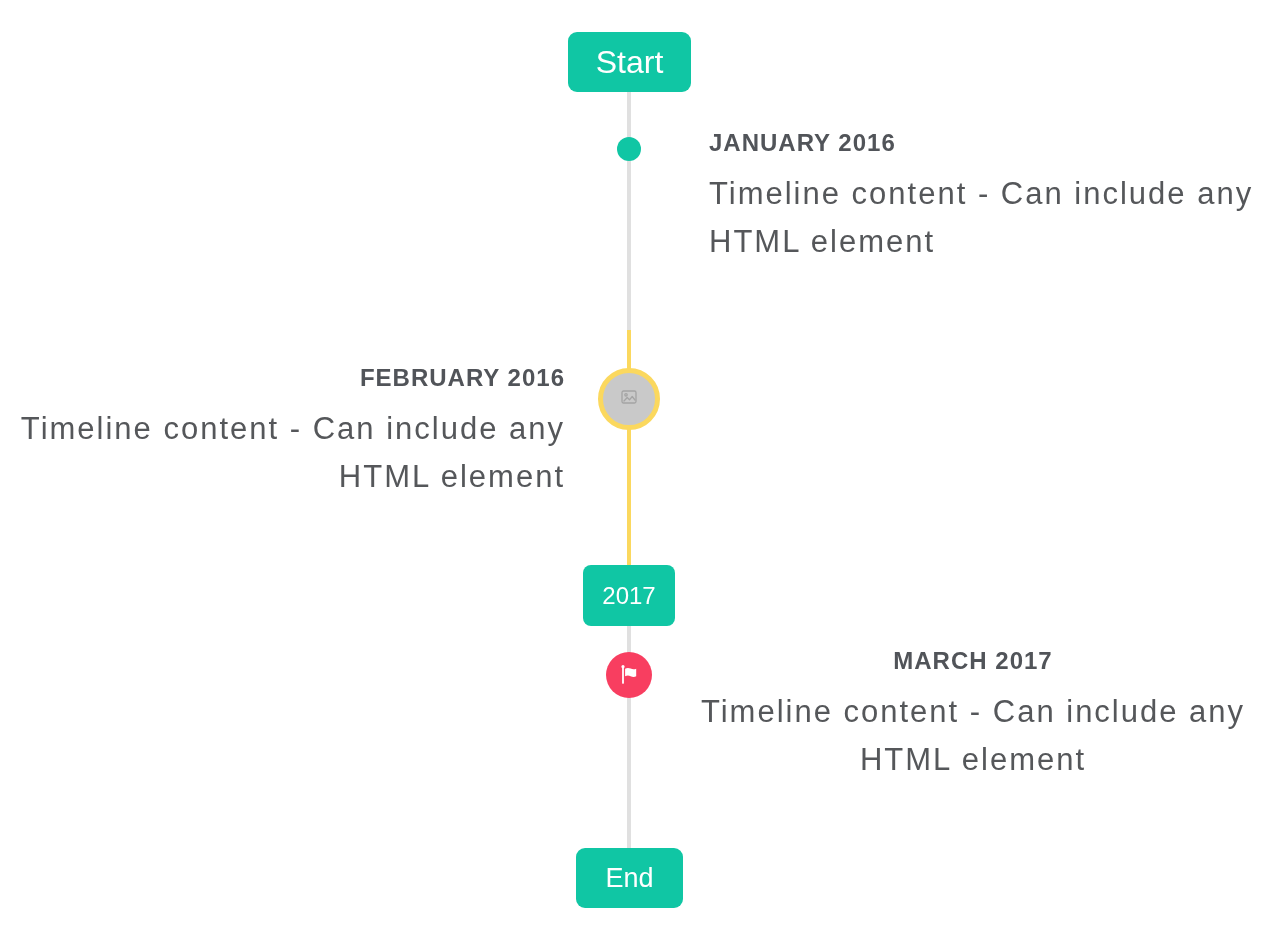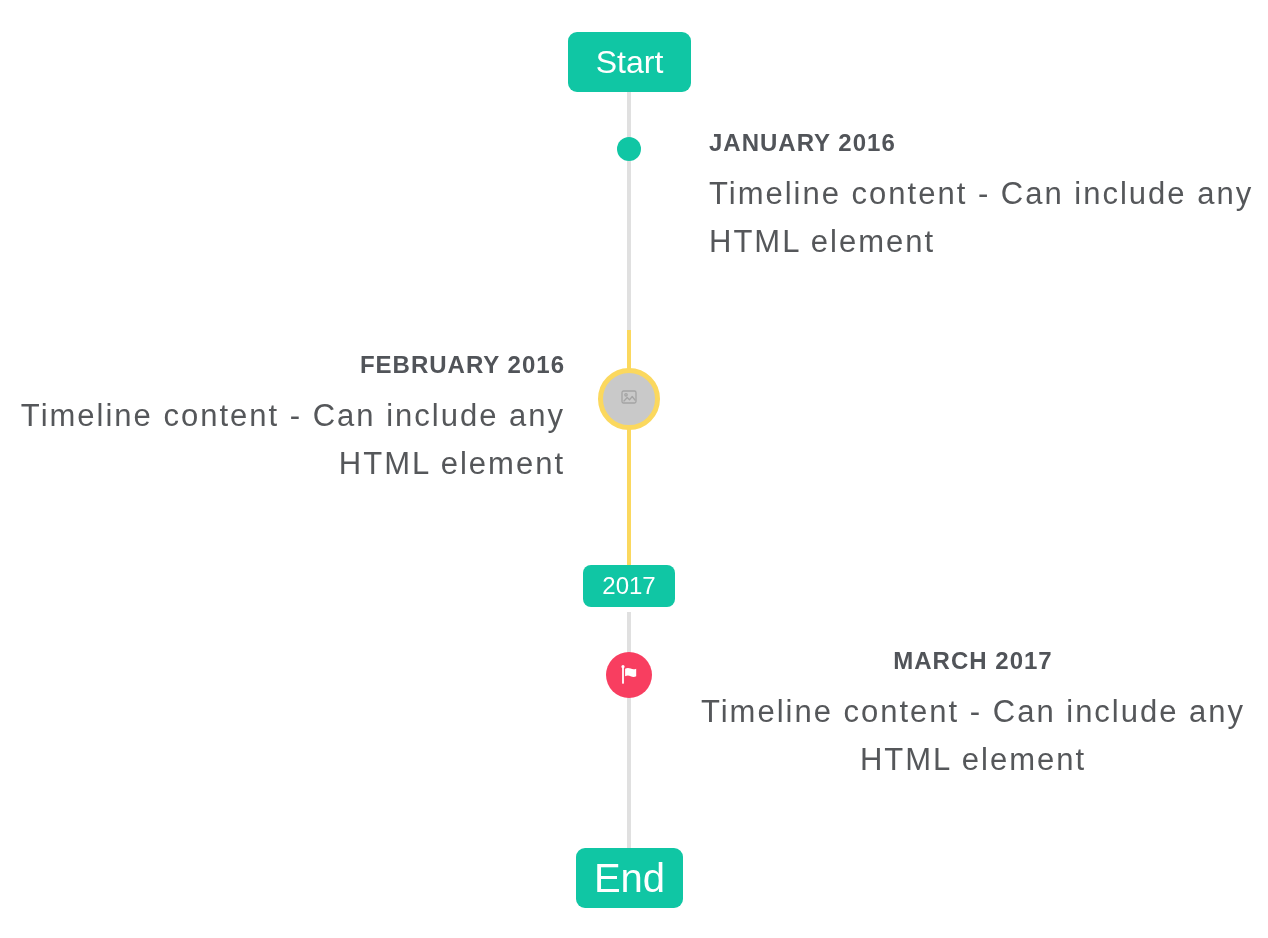--- a/index.html
+++ b/index.html
@@ -33,22 +33,22 @@
     position: absolute;
     z-index: 3;
     display: flex;
     align-items: center;
     justify-content: center;
     background: var(--accent);
     color: var(--badge-text);
     border-radius: 9px;
   }
   .badge-start { left: 568px; top: 32px;  width: 123px; height: 60px; font-size: 32px; }
-  .badge-year  { left: 583px; top: 565px; width: 92px;  height: 42px; font-size: 24px; border-radius: 8px; }
-  .badge-end   { left: 576px; top: 848px; width: 107px; height: 60px; font-size: 40px; }
+  .badge-year  { left: 583px; top: 565px; width: 92px;  height: 61px; font-size: 24px; border-radius: 8px; }
+  .badge-end   { left: 576px; top: 848px; width: 107px; height: 60px; font-size: 27px; }
   
   .marker { position: absolute; z-index: 2; border-radius: 50%; }
   .marker-dot {
     left: 617px; top: 137px; width: 24px; height: 24px;
     background: var(--accent);
   }
   .marker-image {
     left: 598px; top: 368px; width: 62px; height: 62px;
     background: var(--neutral-fill);
     border: 5px solid var(--highlight);
@@ -57,21 +57,21 @@
   }
   .marker-flag {
     left: 606px; top: 652px; width: 46px; height: 46px;
     background: var(--danger);
     display: flex; align-items: center; justify-content: center;
   }
   .marker-flag svg { display: block; }
   
   .section { position: absolute; width: 560px; z-index: 2; }
   .section-1 { left: 693px; top: 128px; text-align: left; margin-left: 16px; }
-  .section-2 { left: 5px;   top: 350px; text-align: right; }
+  .section-2 { left: 5px;   top: 363px; text-align: right; }
   .section-3 { left: 693px; top: 646px; text-align: center; }
   .item-title {
     font-size: 24px;
     font-weight: 700;
     letter-spacing: 1px;
     line-height: 30px;
     color: var(--title-text);
     text-transform: uppercase;
   }
   .item-content {

